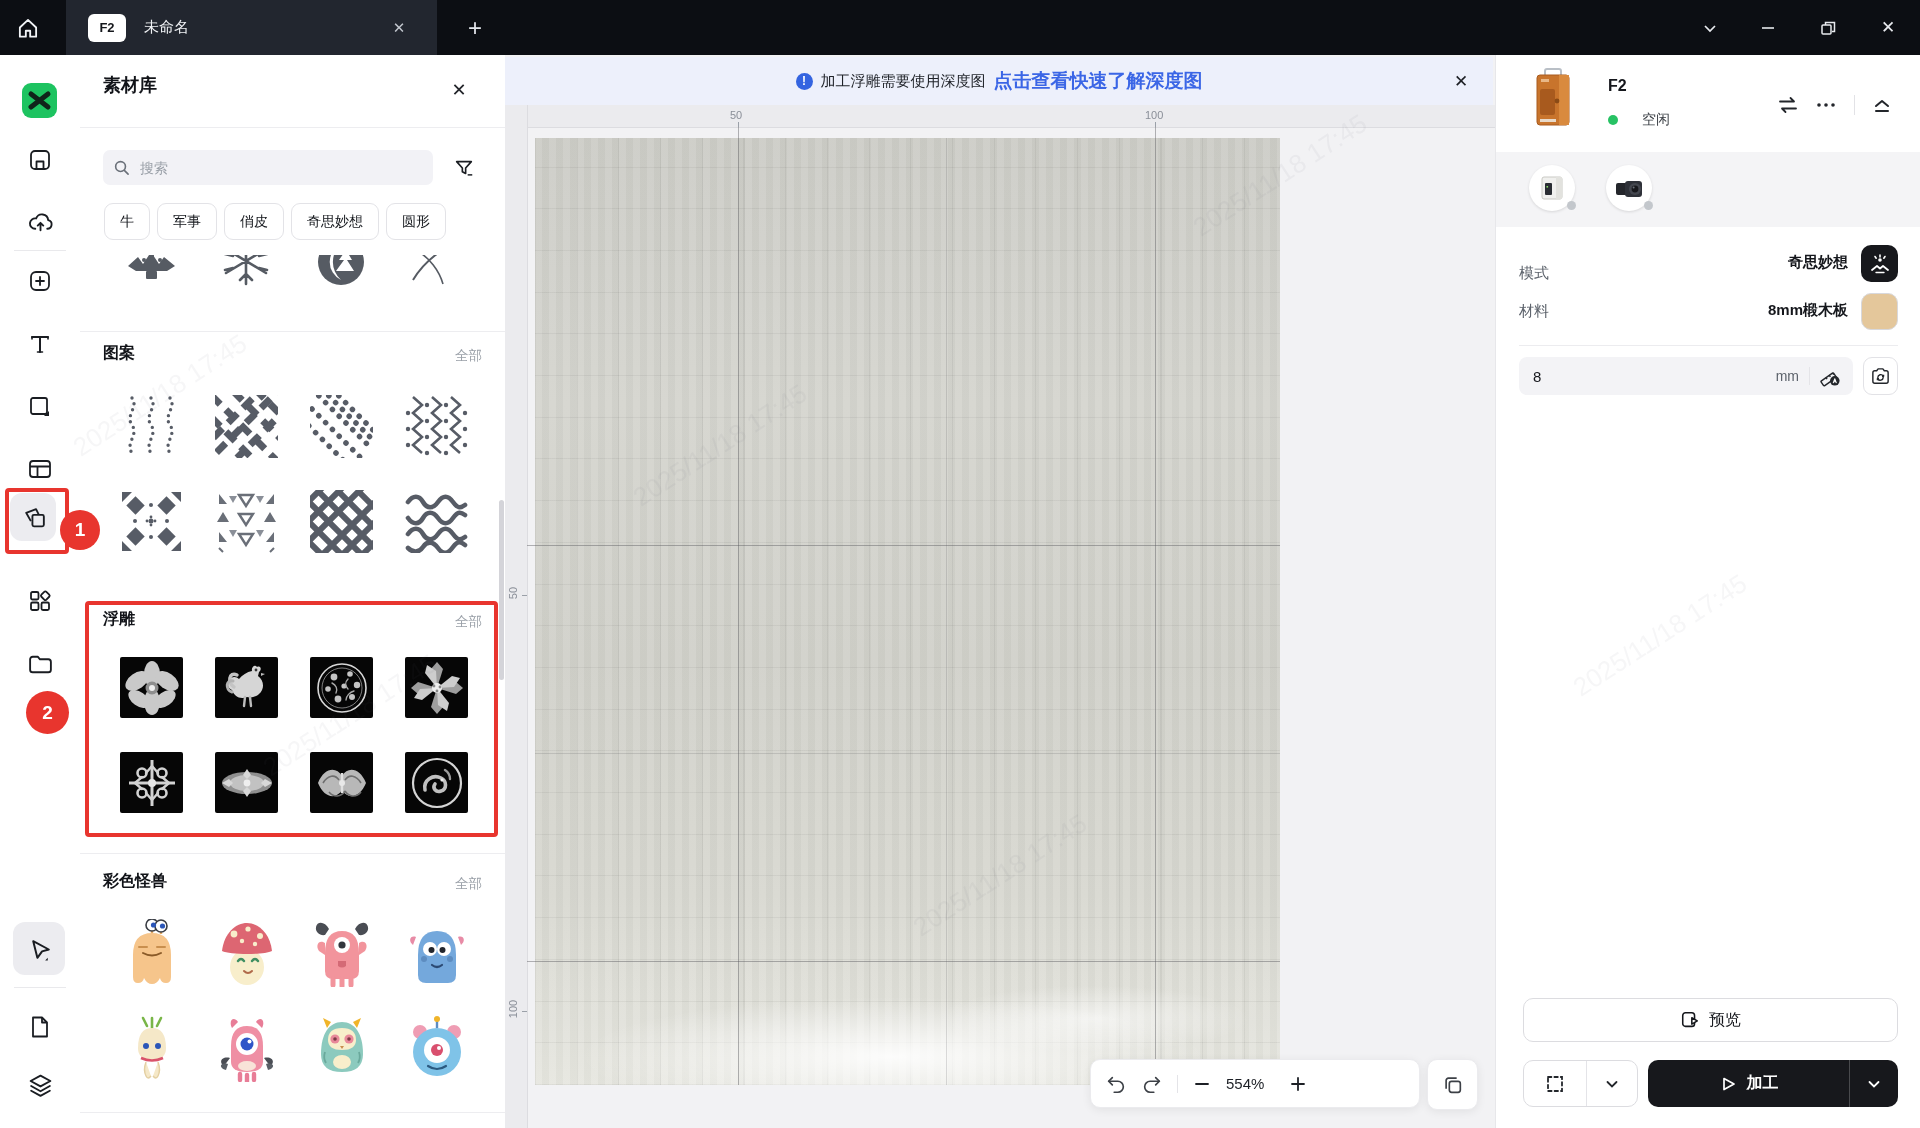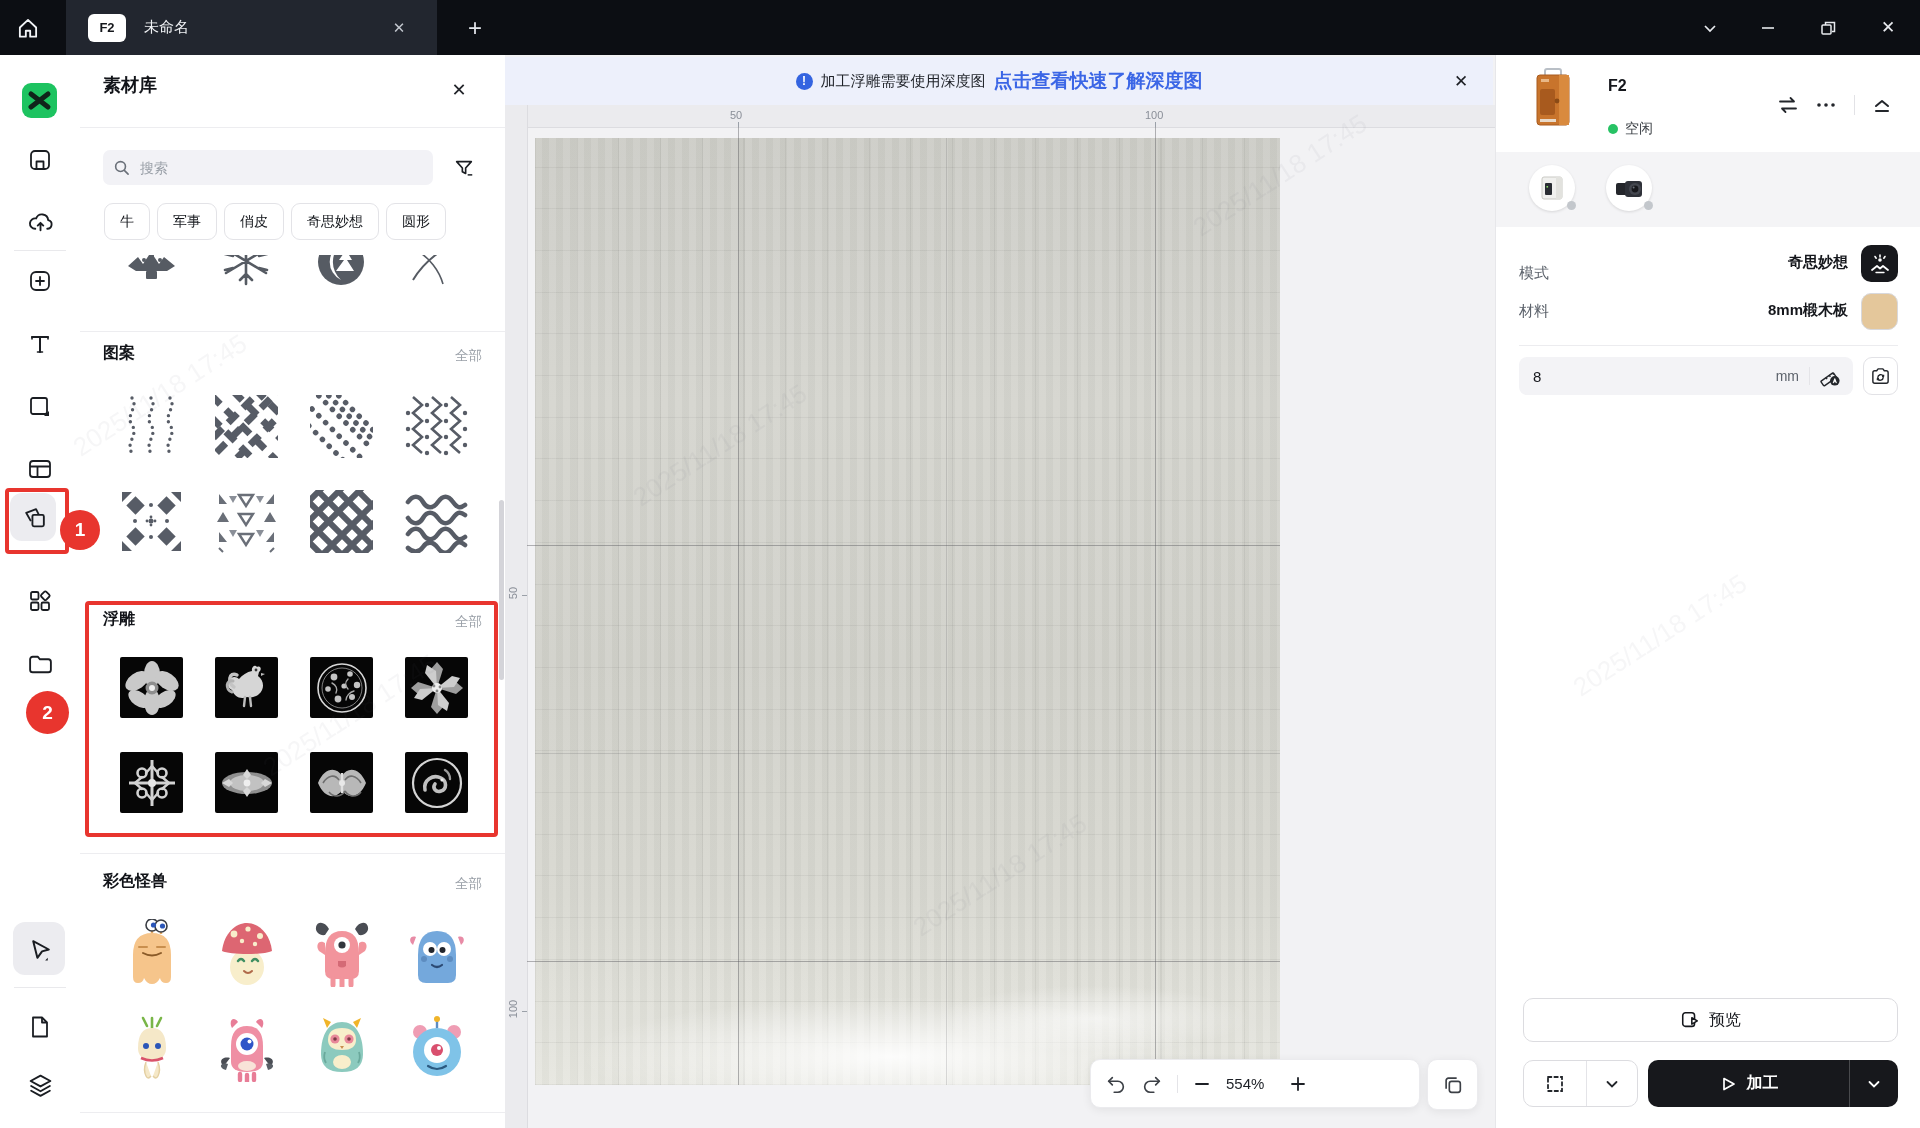--- a/index.html
+++ b/index.html
@@ -74,21 +74,21 @@
   .gline-h{position:absolute;height:1px;background:rgba(90,90,95,.45);left:22px;width:753px;}
   .gline-hm{position:absolute;height:1px;background:rgba(90,90,95,.2);left:30px;width:745px;}
   .zoombar{position:absolute;left:585px;top:1004px;width:330px;height:49px;background:#fff;border:1px solid #ebebee;border-radius:10px;box-shadow:0 2px 10px rgba(0,0,0,.07);display:flex;align-items:center;box-sizing:border-box;padding:0 14px;gap:14px;}
   .zoomtxt{font-size:15px;color:#1d2026;min-width:48px;}
   .vdiv{width:1px;height:18px;background:#e4e4e8;}
   .copybtn{position:absolute;left:922px;top:1004px;width:49px;height:49px;background:#fff;border:1px solid #ebebee;border-radius:10px;box-shadow:0 2px 10px rgba(0,0,0,.07);display:flex;align-items:center;justify-content:center;}
 
   
   #rightpanel{left:1495px;top:55px;width:425px;height:1073px;background:#fff;border-left:1px solid #e7e7ea;}
   .dev-name{position:absolute;left:112px;top:22px;font-size:16px;font-weight:700;color:#15171c;}
-  .dev-status{position:absolute;left:112px;top:65px;display:flex;align-items:center;gap:7px;font-size:14px;color:#3c4046;}
+  .dev-status{position:absolute;left:112px;top:56px;display:flex;align-items:center;gap:24px;font-size:14px;color:#3c4046;}
   .dot-green{width:10px;height:10px;border-radius:50%;background:#27c264;}
   .hdr-ic{position:absolute;top:38px;width:24px;height:24px;display:flex;align-items:center;justify-content:center;}
   .devstrip{position:absolute;left:0;top:97px;width:425px;height:75px;background:#f4f4f6;}
   .devcircle{position:absolute;top:13px;width:46px;height:46px;border-radius:50%;background:#fff;box-shadow:0 1px 3px rgba(0,0,0,.12);display:flex;align-items:center;justify-content:center;}
   .devdot{position:absolute;width:9px;height:9px;border-radius:50%;background:#c3c7cc;right:-1px;bottom:1px;}
   .prow-label{position:absolute;left:23px;font-size:15px;color:#5c626b;}
   .prow-value{position:absolute;right:73px;font-size:15px;font-weight:700;color:#15171c;}
   .sq-btn{position:absolute;left:365px;width:37px;height:37px;border-radius:10px;display:flex;align-items:center;justify-content:center;box-sizing:border-box;}
   .rp-div{position:absolute;left:23px;right:23px;height:1px;background:#ececef;}
   .thickbox{position:absolute;left:23px;top:302px;width:334px;height:38px;background:#f3f3f6;border-radius:8px;display:flex;align-items:center;box-sizing:border-box;padding:0 12px;}

